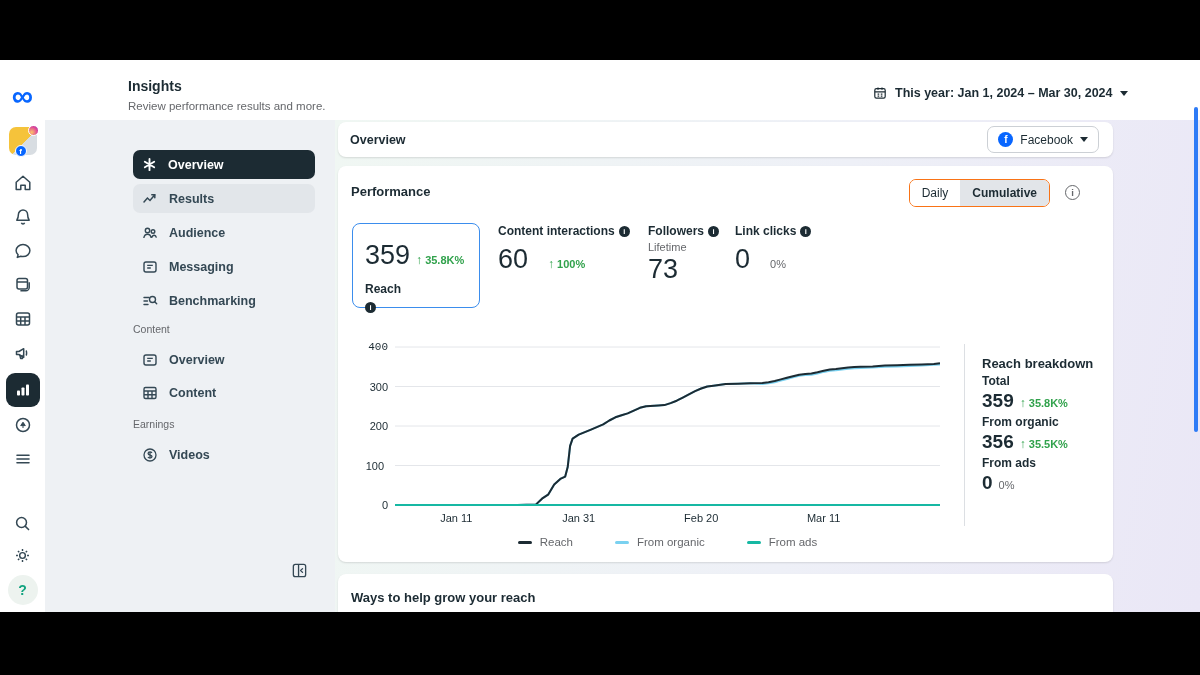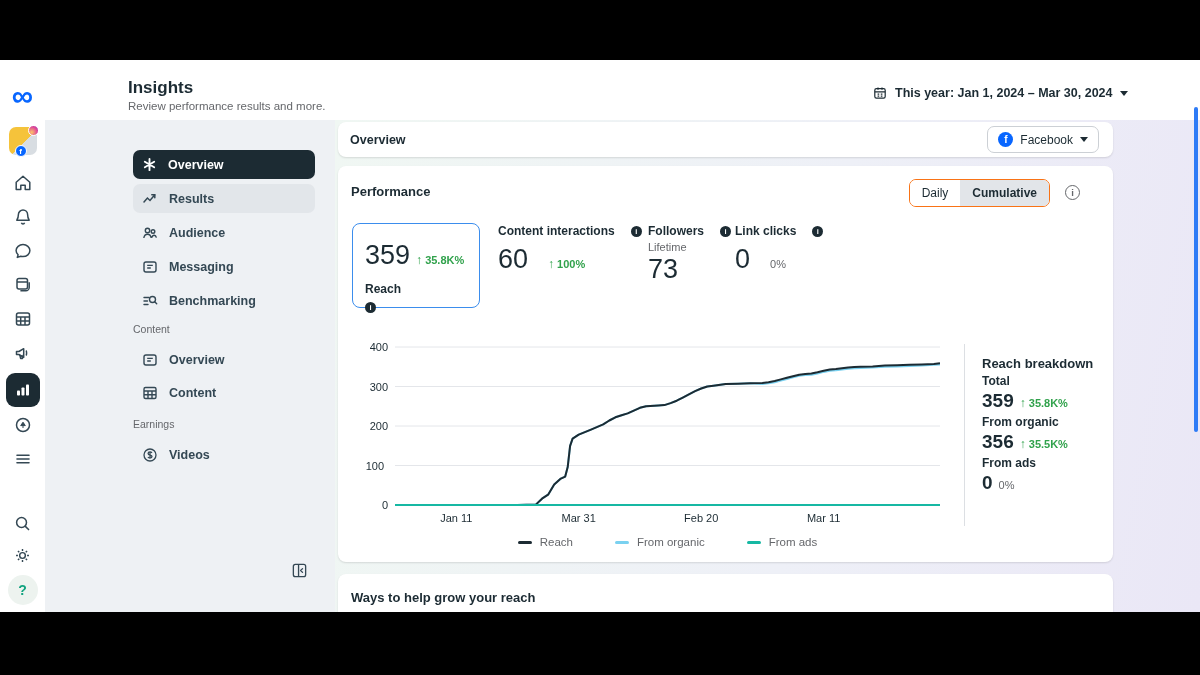--- a/index.html
+++ b/index.html
@@ -15,21 +15,21 @@
   .avatar { width:28px; height:28px; border-radius:7px; background:linear-gradient(135deg,#f5c33b 55%, #d8dde2 55%); position:relative; }
   .avatar .ig { position:absolute; right:-2px; top:-2px; width:11px; height:11px; border-radius:50%;
      background:radial-gradient(circle at 30% 70%, #fdc468, #df4996 60%, #9b36b7); border:1.5px solid #fff; }
   .avatar .fb { position:absolute; left:6px; bottom:-2px; width:12px; height:12px; border-radius:50%;
      background:#0866ff; border:1.5px solid #fff; color:#fff; font-size:8px; font-weight:bold; text-align:center; line-height:12px; }
   .rail-selected { width:34px; height:34px; background:#1c2b33; border-radius:9px; display:flex; align-items:center; justify-content:center; }
   .help-circle { width:30px; height:30px; border-radius:50%; background:#edf3ef; color:#12a37f; font-size:14px; font-weight:bold;
      display:flex; align-items:center; justify-content:center; }
 
   
-  .page-title { position:absolute; left:128px; top:18px; font-size:17px; font-weight:bold; color:#1c2b33; }
+  .page-title { position:absolute; left:128px; top:18px; font-size:14px; font-weight:bold; color:#1c2b33; }
   .page-sub { position:absolute; left:128px; top:40px; font-size:11.5px; color:#65676b; }
   .acct-pill { position:absolute; left:340px; top:21px; height:28px; padding:0 12px; border:1px solid #ccd0d5; border-radius:7px;
      background:#fff; display:flex; align-items:center; gap:8px; font-size:12px; color:#1c2b33; }
   .daterange { position:absolute; left:872px; top:25px; display:flex; align-items:center; gap:7px; font-size:12.5px; color:#1c2b33; font-weight:600;}
   .caret { display:inline-block; width:0; height:0; border-left:4px solid transparent; border-right:4px solid transparent; border-top:5px solid #1c2b33; }
 
   
   .sidebar { position:absolute; left:45px; top:60px; width:290px; height:492px; background:#eef1f4; }
   .nav-item { position:absolute; left:88px; width:182px; height:29px; border-radius:7px; display:flex; align-items:center; gap:11px;
      padding-left:9px; font-size:12.5px; font-weight:bold; color:#344854; cursor:pointer; }
@@ -51,21 +51,21 @@
 
   .perf { top:46px; height:396px; }
   .perf-title { position:absolute; left:13px; top:18px; font-size:13px; font-weight:bold; color:#1c2b33; }
   .toggle { position:absolute; right:63px; top:13px; display:flex; border:1px solid #f97316; border-radius:7px; overflow:hidden; }
   .toggle button { border:none; background:#fff; font-family:inherit; font-size:12px; color:#1c2b33; padding:6px 12px; cursor:pointer; }
   .toggle button.on { background:#e2e5e9; font-weight:600; }
   .info-i { position:absolute; right:33px; top:19px; width:15px; height:15px; border:1.4px solid #65676b; border-radius:50%;
      color:#65676b; font-size:9.5px; display:flex; align-items:center; justify-content:center; font-weight:bold; }
 
   .metric { position:absolute; top:58px; }
-  .metric .lab { font-size:12px; font-weight:bold; color:#1c2b33; display:flex; align-items:center; gap:16px; }
+  .metric .lab { font-size:12px; font-weight:bold; color:#1c2b33; display:flex; align-items:center; gap:4px; }
   .metric .val { font-size:27px; color:#1c2b33; margin-top:6px; display:flex; align-items:baseline; gap:20px; }
   .metric .sub { font-size:11px; color:#65676b; margin-top:3px; }
   .dot-i { display:inline-flex; width:11px; height:11px; border-radius:50%; background:#1c2b33; color:#fff; font-size:7.5px;
      align-items:center; justify-content:center; font-weight:bold; }
   .delta { font-size:11px; color:#31a24c; font-weight:600; }
   .delta .arr { font-size:12px; }
   .delta.gray { color:#65676b; font-weight:normal; }
   .metric-card { position:absolute; left:14px; top:57px; width:128px; height:85px; border:1.5px solid #3b8ded; border-radius:8px; padding:11px 12px; }
   .metric-card .val { font-size:27px; color:#1c2b33; margin-top:5px; display:flex; align-items:baseline; gap:6px; }
 
@@ -314,35 +314,35 @@
           <span class="delta gray">0%</span>
             </div>
       </div>
 
       <div>
         <div id="ylabels">
               <span class="ylab" style="left: 20px; top: 333px;">0</span>
               <span class="ylab" style="left: 16px; top: 293.5px;">100</span>
               <span class="ylab" style="left: 20px; top: 254px;">200</span>
               <span class="ylab" style="left: 20px; top: 214.5px;">300</span>
-              <span class="ylab" style="left: 20px; top: 175px;">400</span>
+              <span class="ylab" style="left: 20px; top: 175px; font-family: Liberation Mono, monospace;">400</span>
             </div>
         <svg class="chart-svg" id="chartsvg" width="545" height="158">
               <line x1="0" x2="545" y1="158" y2="158" stroke="#e4e6ea" stroke-width="1"></line>
               <line x1="0" x2="545" y1="118.5" y2="118.5" stroke="#e4e6ea" stroke-width="1"></line>
               <line x1="0" x2="545" y1="79" y2="79" stroke="#e4e6ea" stroke-width="1"></line>
               <line x1="0" x2="545" y1="39.5" y2="39.5" stroke="#e4e6ea" stroke-width="1"></line>
               <line x1="0" x2="545" y1="0" y2="0" stroke="#e4e6ea" stroke-width="1"></line>
               <polyline points="0.0,158.0 61.2,158.0 122.5,158.0 140.8,157.6 147.0,151.7 153.1,147.7 159.2,137.5 165.3,131.9 170.2,129.6 172.7,120.1 175.1,98.8 177.6,91.6 183.7,87.7 196.0,82.6 208.2,77.4 214.3,73.5 220.4,70.3 226.6,68.3 232.7,66.4 238.8,63.6 244.9,60.8 251.1,59.3 263.3,58.5 269.4,58.1 275.6,56.1 281.7,53.7 287.8,50.6 293.9,47.4 300.1,44.2 306.2,41.5 312.3,39.5 318.4,38.7 330.7,37.1 342.9,36.7 355.2,36.3 367.4,37.1 373.5,36.3 379.7,35.2 385.8,33.6 391.9,32.0 398.0,30.4 404.2,28.8 410.3,28.0 416.4,27.7 422.5,26.5 428.7,24.9 434.8,23.7 440.9,23.3 447.0,22.5 453.1,21.7 459.3,21.3 465.4,20.9 477.6,20.5 489.9,19.8 502.1,19.4 514.4,19.0 526.6,18.6 538.9,17.8 545.0,17.4" fill="none" stroke="#7ad1f0" stroke-width="2" stroke-linejoin="round"></polyline>
               <polyline points="0.0,158.0 61.2,158.0 122.5,158.0 140.8,157.6 147.0,151.7 153.1,147.7 159.2,137.5 165.3,131.9 170.2,129.6 172.7,120.1 175.1,98.8 177.6,91.6 183.7,87.7 196.0,82.6 208.2,77.4 214.3,73.5 220.4,70.3 226.6,68.3 232.7,66.4 238.8,63.6 244.9,60.8 251.1,59.3 263.3,58.5 269.4,58.1 275.6,56.1 281.7,53.7 287.8,50.6 293.9,47.4 300.1,44.2 306.2,41.5 312.3,39.5 318.4,38.7 330.7,37.1 342.9,36.7 355.2,36.3 367.4,35.9 373.5,35.2 379.7,34.0 385.8,32.4 391.9,30.8 398.0,29.2 404.2,27.7 410.3,26.9 416.4,26.5 422.5,25.3 428.7,23.7 434.8,22.5 440.9,22.1 447.0,21.3 453.1,20.5 459.3,20.1 465.4,19.8 477.6,19.4 489.9,18.6 502.1,18.2 514.4,17.8 526.6,17.4 538.9,17.0 545.0,16.2" fill="none" stroke="#1c2b33" stroke-width="2" stroke-linejoin="round"></polyline>
               <polyline points="0.0,158.0 545.0,158.0" fill="none" stroke="#16b8a3" stroke-width="2" stroke-linejoin="round"></polyline>
             </svg>
         <div id="xlabels">
               <span class="xlab" style="left: 118.236px;">Jan 11</span>
-              <span class="xlab" style="left: 240.708px;">Mar 31</span>
+              <span class="xlab" style="left: 240.708px;">Jan 31</span>
               <span class="xlab" style="left: 363.18px;">Feb 20</span>
               <span class="xlab" style="left: 485.652px;">Mar 11</span>
             </div>
         <div class="legend" id="legend">
               <span class="li">
                 <span class="dash" style="background: rgb(28, 43, 51);"></span>
                 <span>Reach</span>
               </span>
               <span class="li">
                 <span class="dash" style="background: rgb(122, 209, 240);"></span>

